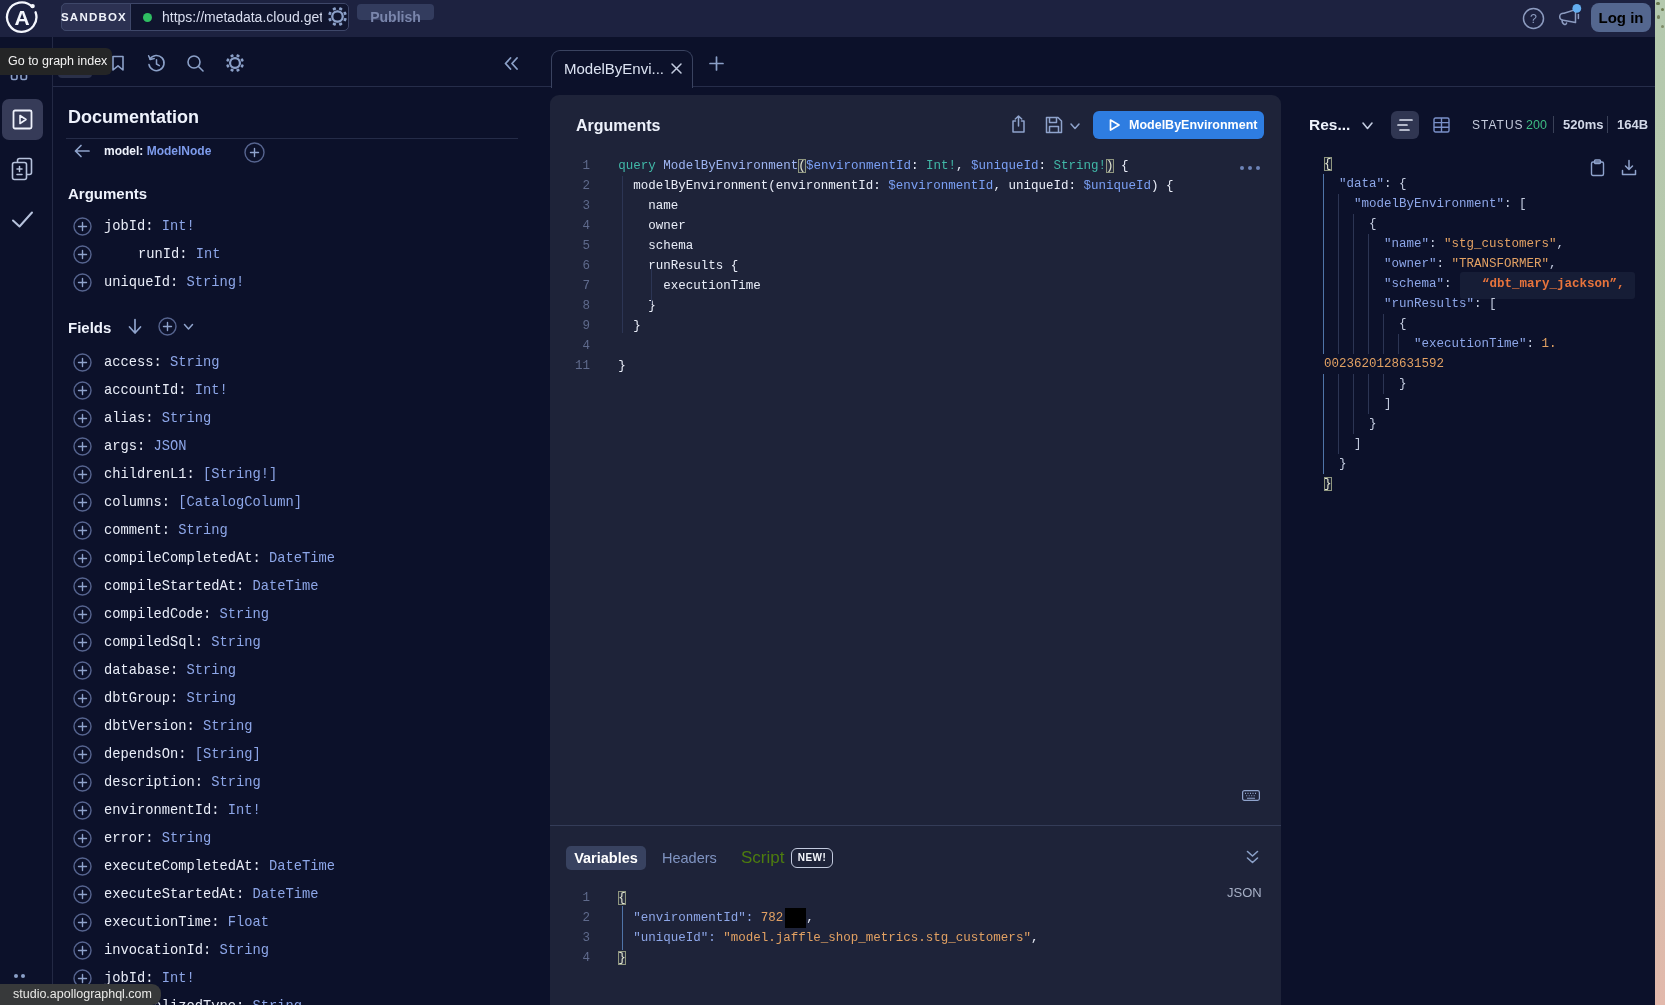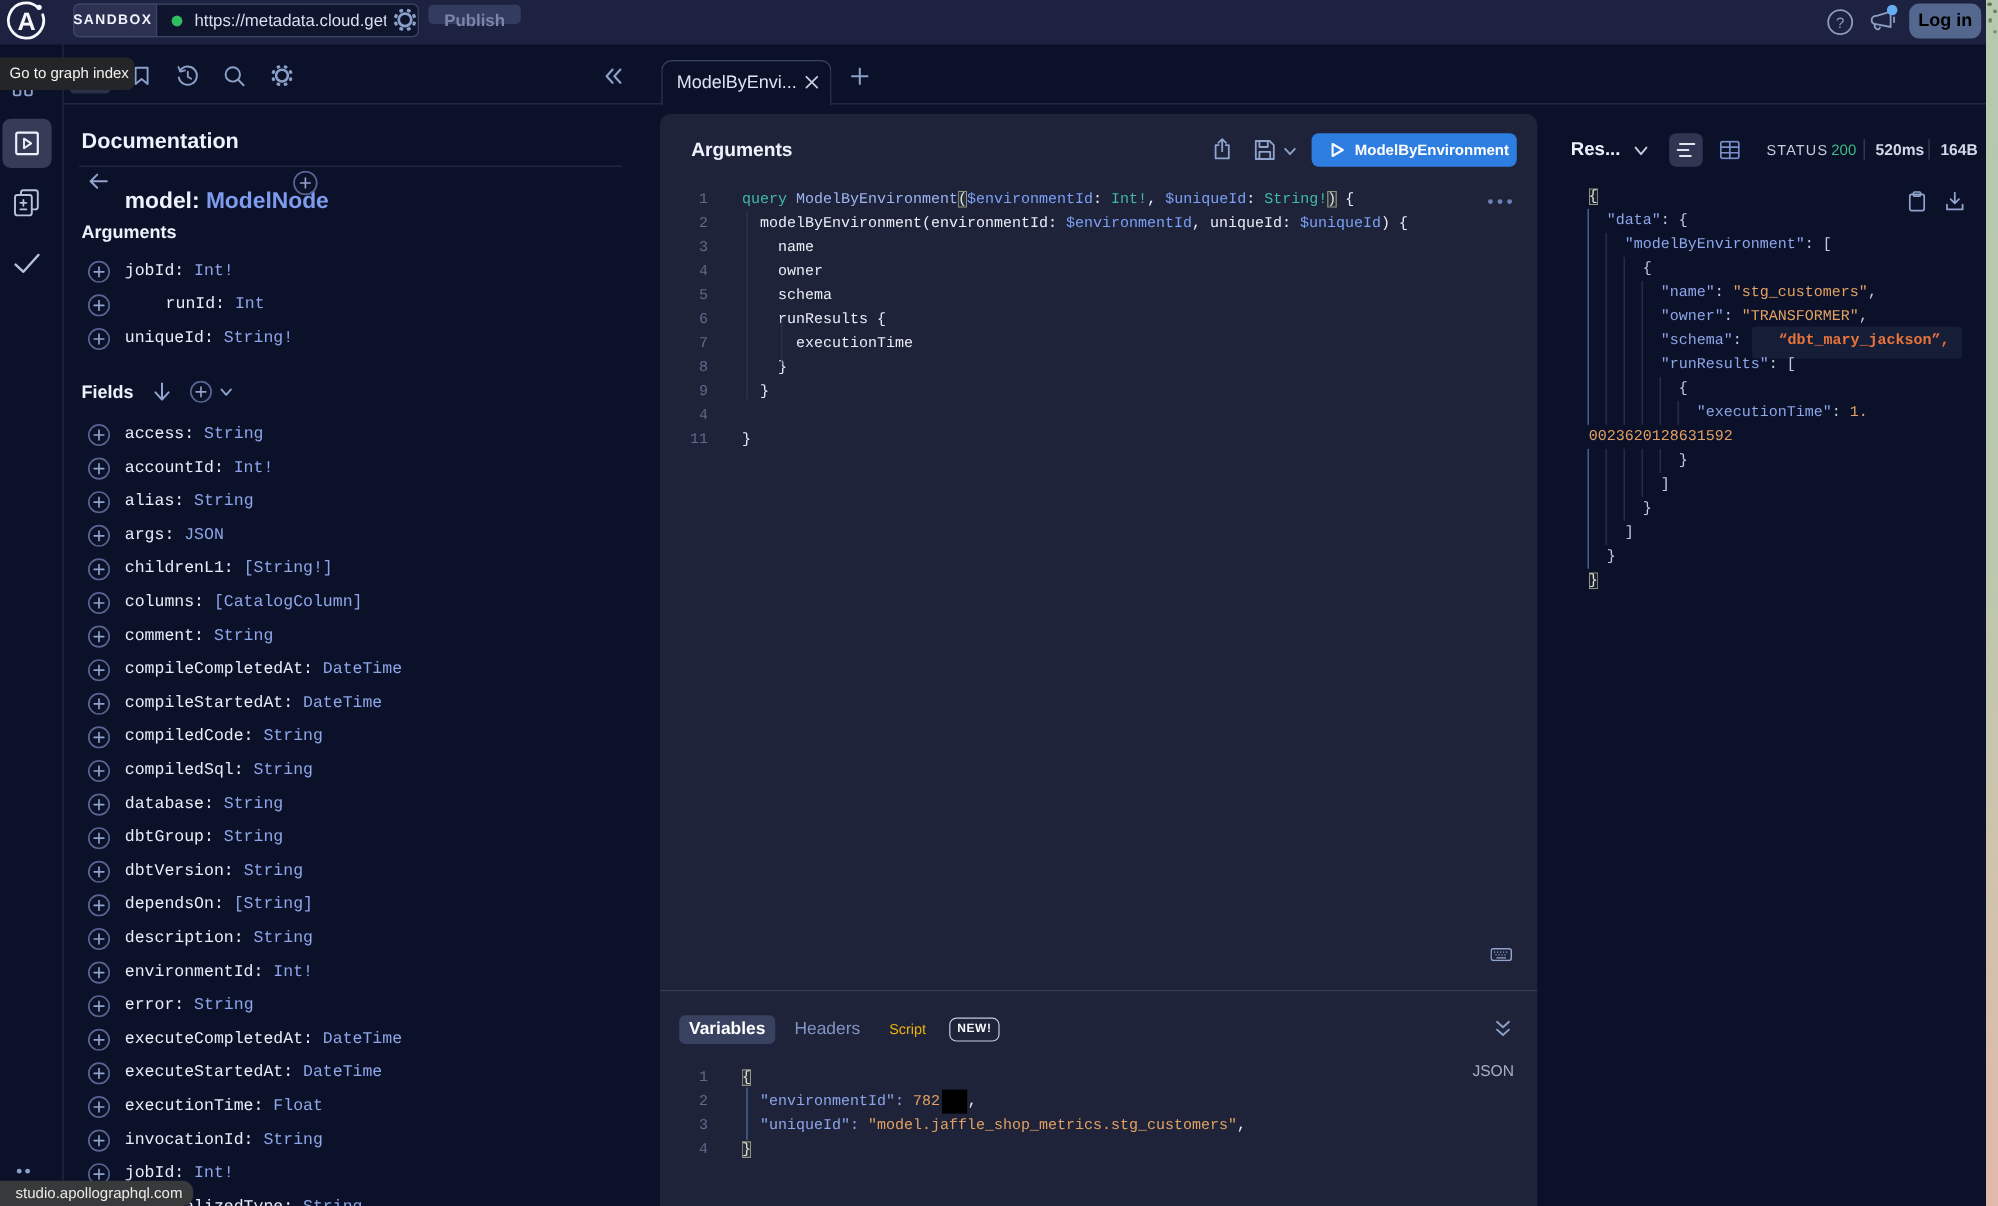--- a/index.html
+++ b/index.html
@@ -116,21 +116,21 @@
 </svg>
 <div class="abs" style="left:14px;top:974px;width:4px;height:4px;border-radius:2px;background:#8ba0c8;"></div>
 <div class="abs" style="left:21px;top:974px;width:4px;height:4px;border-radius:2px;background:#8ba0c8;"></div>
 <div class="abs" style="left:58px;top:51px;width:34px;height:27px;background:#2a3049;border-radius:4px;"></div>
 <div class="abs" style="left:0;top:48px;width:112px;height:27px;line-height:27px;background:#242526;border-radius:0 6px 6px 0;color:#f2f2f2;font-size:12.5px;padding-left:8px;white-space:nowrap;z-index:5;">Go to graph index</div>
 <div class="abs" style="left:68px;top:107px;font-size:18px;font-weight:bold;color:#eef2fc;">Documentation</div>
 <div class="abs" style="left:66px;top:138px;width:452px;height:1px;background:#252c48;"></div>
 <svg class="abs" style="left:74px;top:144px;" width="16" height="14" viewBox="0 0 16 14">
 <path d="M7 1.5 L1.5 7 L7 12.5 M1.5 7 H15" fill="none" stroke="#8fa3cc" stroke-width="1.7" stroke-linecap="round" stroke-linejoin="round"></path>
 </svg>
-<div class="abs" style="left:104px;top:157px;font-size:19px;font-weight:bold;color:#eef2fc;">model: <span style="color:#7e9ced;">ModelNode</span></div>
+<div class="abs" style="left:104px;top:144px;font-size:12px;font-weight:bold;color:#eef2fc;">model: <span style="color:#7e9ced;">ModelNode</span></div>
 <svg class="abs" style="left:243.5px;top:141.5px;" width="21.0" height="21.0" viewBox="0 0 21.0 21.0">
     <circle cx="10.5" cy="10.5" r="9.5" fill="none" stroke="#56648f" stroke-width="1.4"></circle>
     <path d="M10.5 6.5 V14.5 M6.5 10.5 H14.5" stroke="#8fa3cc" stroke-width="1.4" stroke-linecap="round"></path>
   </svg>
 <div class="abs" style="left:68px;top:185px;font-size:15px;font-weight:bold;color:#eef2fc;">Arguments</div>
 <svg class="abs" style="left:73.0px;top:217.0px;" width="19.0" height="19.0" viewBox="0 0 19.0 19.0">
     <circle cx="9.5" cy="9.5" r="8.5" fill="none" stroke="#56648f" stroke-width="1.4"></circle>
     <path d="M9.5 5.5 V13.5 M5.5 9.5 H13.5" stroke="#8fa3cc" stroke-width="1.4" stroke-linecap="round"></path>
   </svg>
 <div class="docrow" style="left:104px;top:216.5px;">jobId: <span class="k">Int!</span></div>
@@ -326,21 +326,21 @@
     <circle cx="12" cy="4" r="2" fill="#6d83b8"></circle>
     <circle cx="20" cy="4" r="2" fill="#6d83b8"></circle>
 </svg>
 <svg class="abs" style="left:1242px;top:790px;" width="18" height="11" viewBox="0 0 18 11">
 <rect x="0.6" y="0.6" width="16.8" height="9.8" rx="1.8" fill="none" stroke="#8fa3cc" stroke-width="1.2"></rect>
 <path d="M3 3.4 H4 M5.5 3.4 H6.5 M8 3.4 H9 M10.5 3.4 H11.5 M13 3.4 H14 M4.2 5.8 H5.2 M6.7 5.8 H7.7 M9.2 5.8 H10.2 M11.7 5.8 H12.7 M5 8.2 H13" stroke="#8fa3cc" stroke-width="1.1"></path>
 </svg>
 <div class="abs" style="left:550px;top:825px;width:731px;height:1px;background:#343c58;"></div>
 <div class="abs" style="left:566px;top:846px;width:80px;height:24px;line-height:24px;background:#384260;border-radius:5px;text-align:center;font-size:14.5px;font-weight:bold;color:#ffffff;">Variables</div>
 <div class="abs" style="left:662px;top:846px;height:24px;line-height:24px;font-size:14.5px;color:#8094c2;">Headers</div>
-<div class="abs" style="left:741px;top:846px;height:24px;line-height:24px;font-size:12px;color:#eab308;">Script</div>
+<div class="abs" style="left:741px;top:846px;height:24px;line-height:24px;font-size:17px;color:#4d7c0f;">Script</div>
 <div class="abs" style="left:791px;top:848px;width:42px;height:20px;line-height:18px;border:1px solid #c3cbdf;border-radius:6px;text-align:center;font-size:10px;font-weight:bold;letter-spacing:0.5px;color:#f5f7fd;">NEW!</div>
 <svg class="abs" style="left:1245px;top:849px;" width="15" height="17" viewBox="0 0 15 17">
 <path d="M2.5 2.5 L7.5 7 L12.5 2.5 M2.5 9 L7.5 13.5 L12.5 9" fill="none" stroke="#8ba0c8" stroke-width="1.6" stroke-linecap="round" stroke-linejoin="round"></path>
 </svg>
 <div class="abs" style="left:1227px;top:885px;font-size:13px;color:#a7b0c6;">JSON</div>
 <div class="lnum" style="left:566px;top:887.5px;">1</div>
 <div class="lnum" style="left:566px;top:907.5px;">2</div>
 <div class="lnum" style="left:566px;top:927.5px;">3</div>
 <div class="lnum" style="left:566px;top:947.5px;">4</div>
 <div class="crow" style="left:618.3px;top:887.5px;"><span class="bb w">{</span></div>

